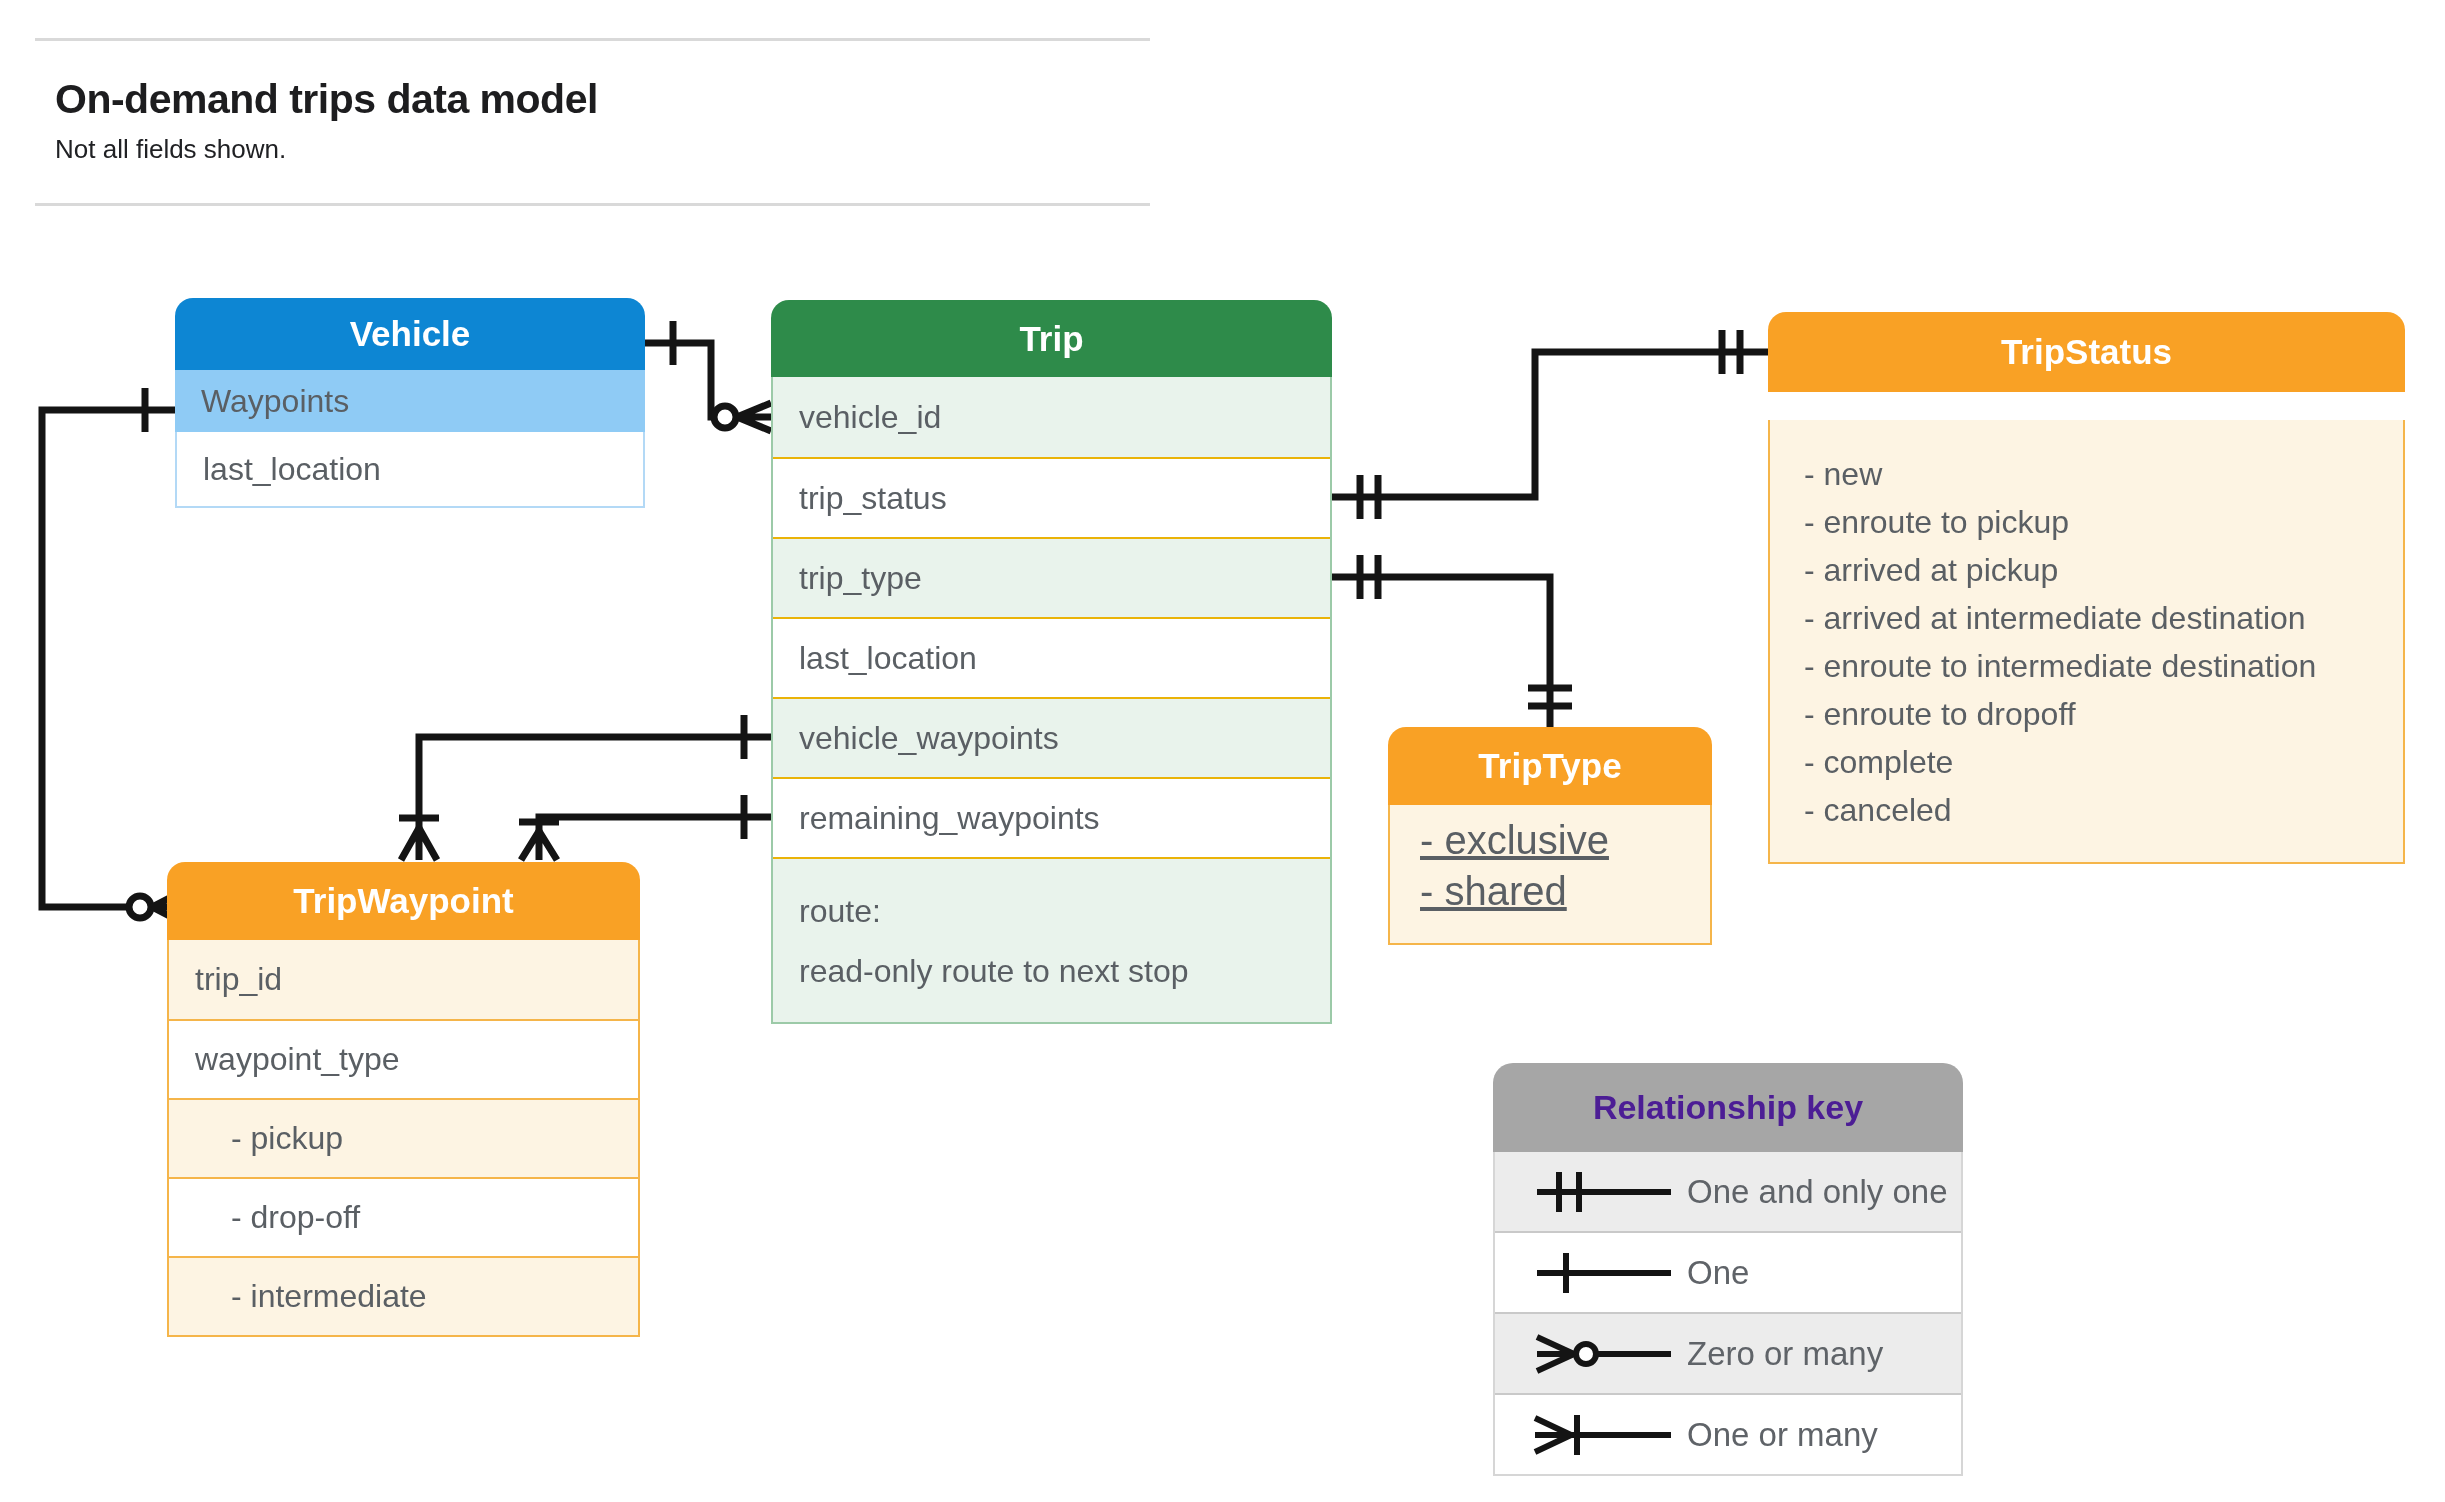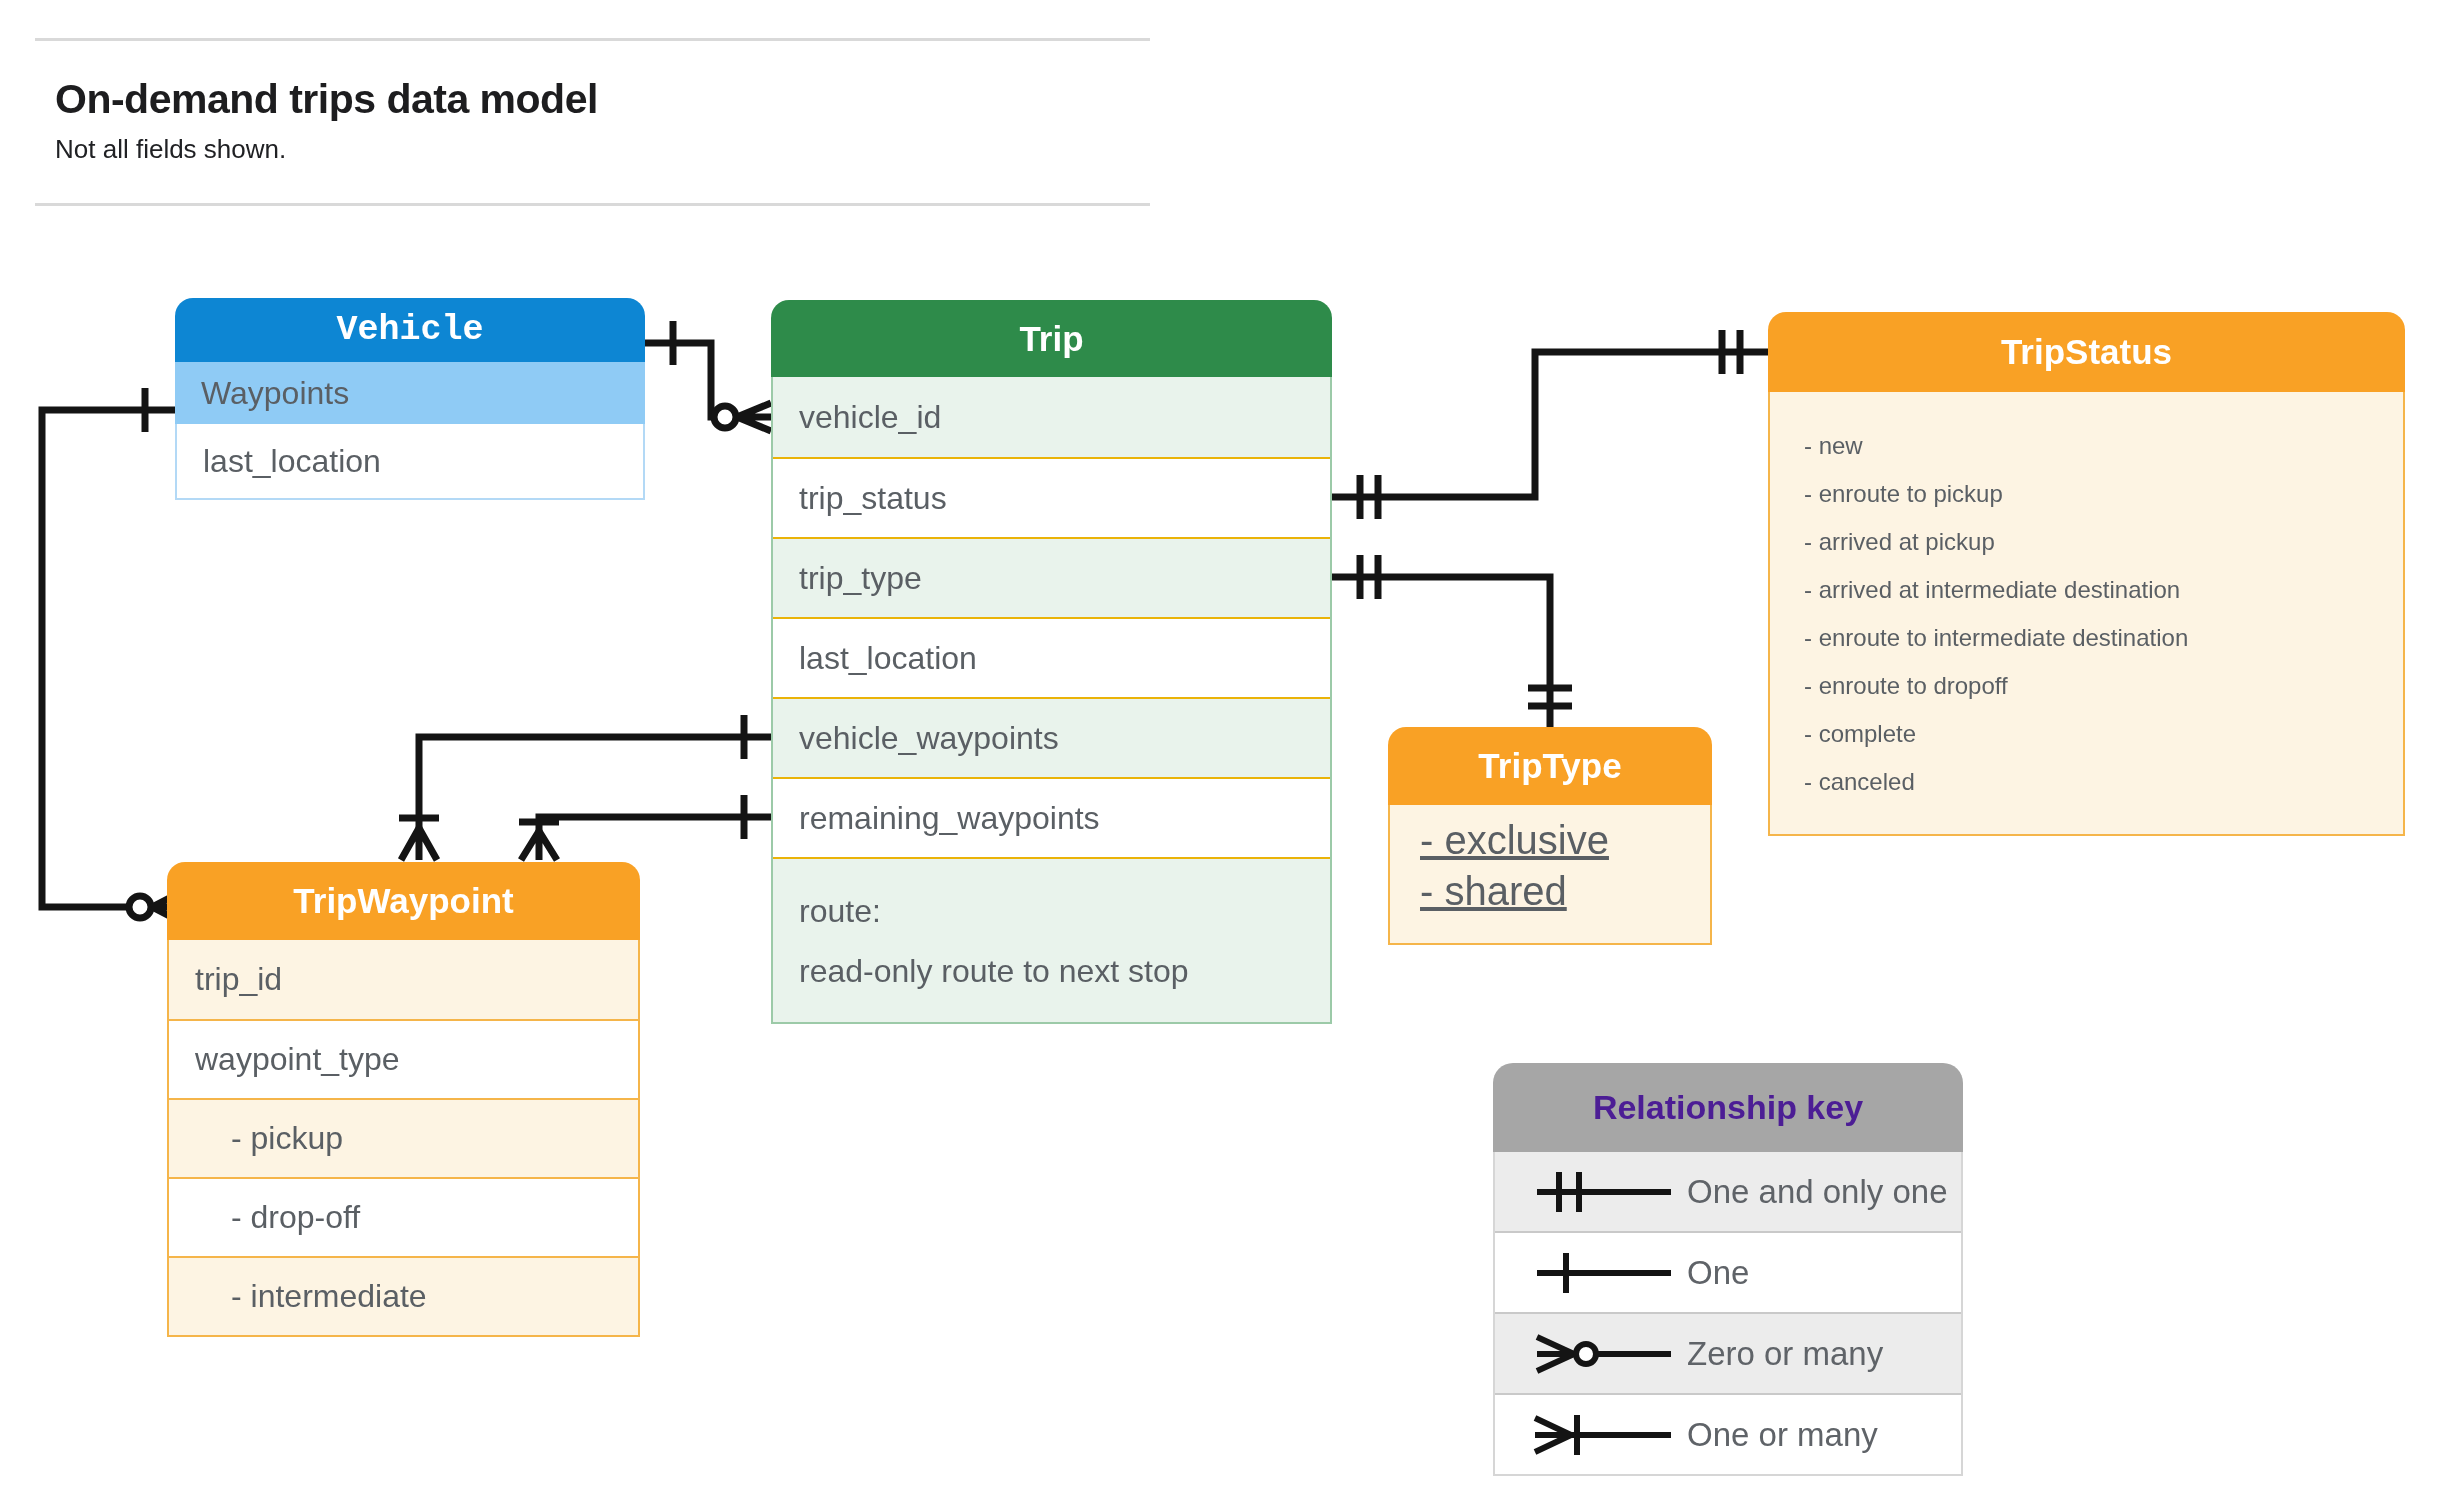--- a/index.html
+++ b/index.html
@@ -10,42 +10,42 @@
   #page-subtitle{position:absolute;left:55px;top:134px;font-size:26px;color:#202124;}
 
   .entity{position:absolute;}
   .entity .hdr{display:flex;align-items:center;justify-content:center;
       border-radius:18px 18px 0 0;color:#fff;font-weight:700;font-size:35px;}
   .entity .rows{box-sizing:border-box;}
   .row{box-sizing:border-box;display:flex;align-items:center;font-size:32px;padding-left:26px;}
 
   
   #vehicle{left:175px;top:298px;width:470px;}
-  #vehicle .hdr{height:64px;background:#0d86d3;font-family:Liberation Mono, monospace;}
+  #vehicle .hdr{height:72px;background:#0d86d3;}
   #vehicle .row-alt{background:#8fcbf5;height:62px;}
   #vehicle .row-plain{background:#fff;height:76px;border:2px solid #b3d9f6;border-top:none;}
 
   
   #trip{left:771px;top:300px;width:561px;}
   #trip .hdr{height:77px;background:#2e8b4a;}
   #trip .rows{border:2px solid #9ccaa8;border-top:none;}
   #trip .row{height:80px;border-top:2px solid #eab308;}
   #trip .row:first-child{border-top:none;}
   #trip .row-alt{background:#e9f3ec;}
   #trip .row-plain{background:#fff;}
   #trip .row-route{height:165px;background:#e9f3ec;flex-direction:column;align-items:flex-start;justify-content:flex-start;padding-top:22px;line-height:60px;}
 
   
   .orange .hdr{background:#f9a125;}
   .orange .rows{border:2px solid #f5b54a;border-top:none;}
 
   
   #tripstatus{left:1768px;top:312px;width:637px;}
   #tripstatus .hdr{height:80px;}
-  #tripstatus .body{background:#fdf4e3;padding:30px 20px 28px 34px;font-size:24px;line-height:48px;}
+  #tripstatus .body{background:#fdf4e3;padding:30px 20px 28px 34px;font-size:32px;line-height:48px;margin-top:28px;}
 
   
   #triptype{left:1388px;top:727px;width:324px;}
   #triptype .hdr{height:78px;}
   #triptype .body{background:#fdf4e3;padding:10px 16px 26px 30px;font-size:40px;line-height:51px;text-decoration:underline;}
 
   
   #tripwaypoint{left:167px;top:862px;width:473px;}
   #tripwaypoint .hdr{height:78px;}
   #tripwaypoint .row{height:79px;border-top:2px solid #f5b54a;}

